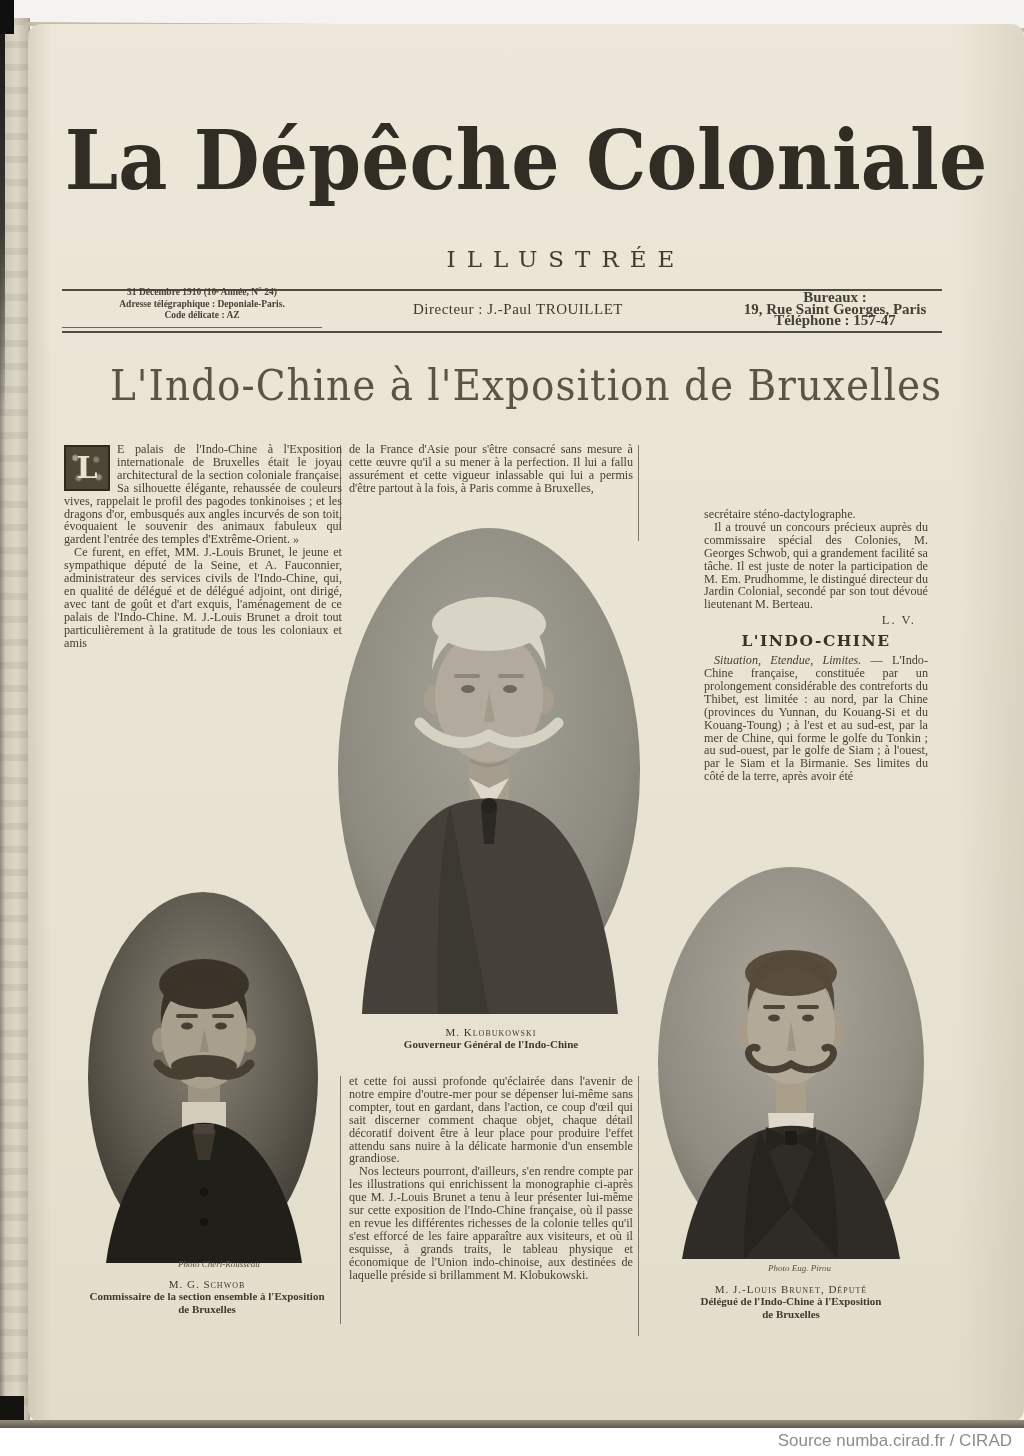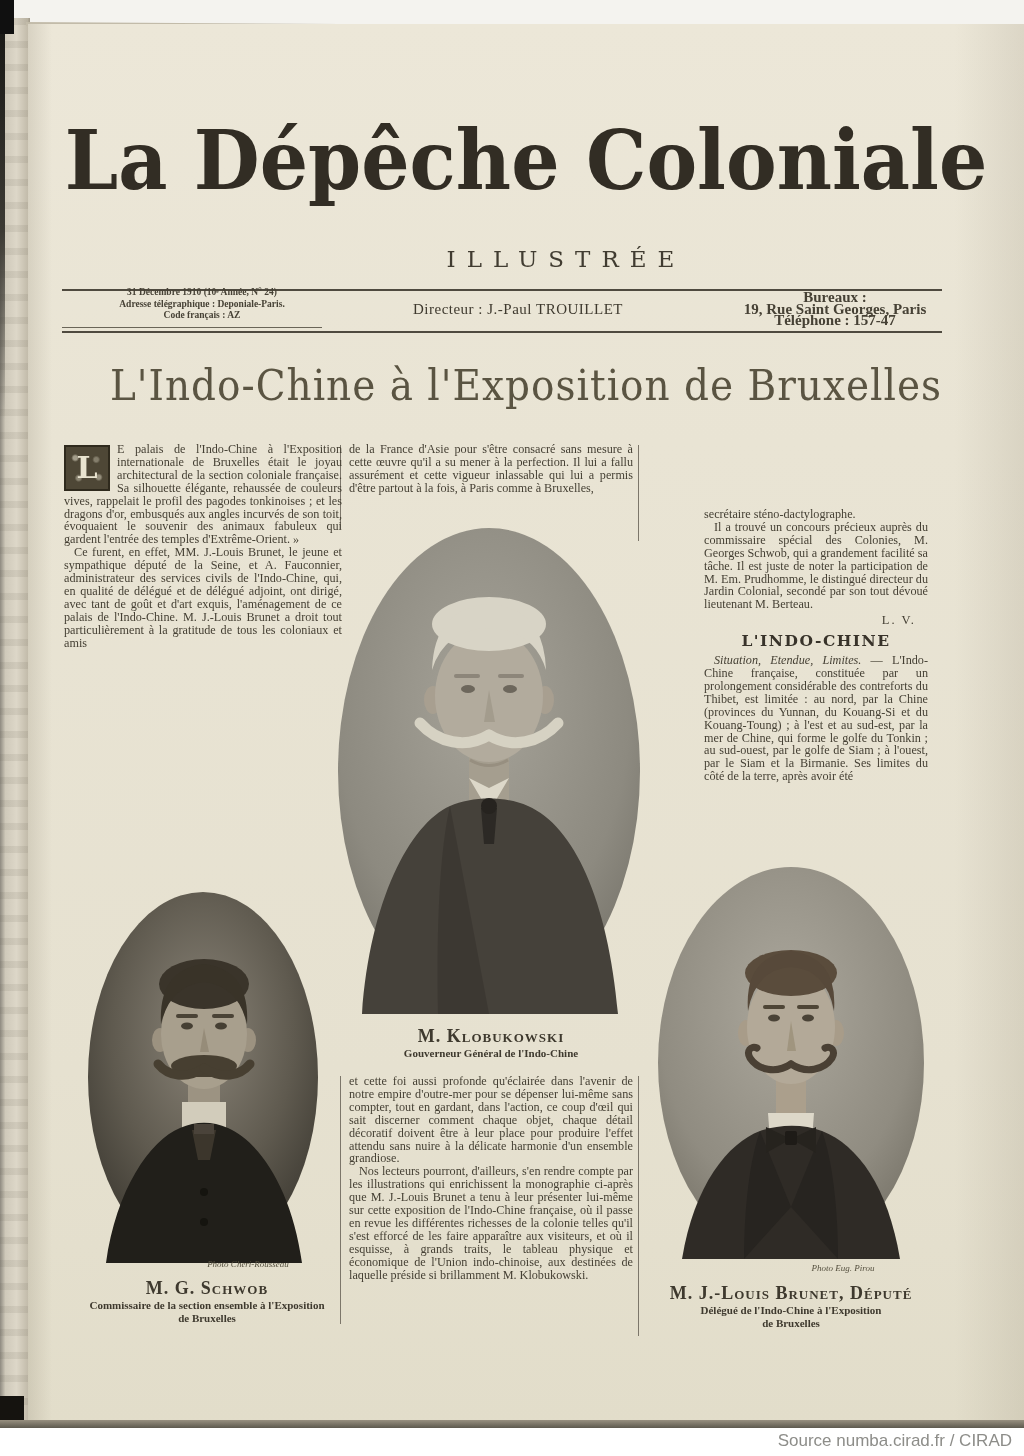--- a/index.html
+++ b/index.html
@@ -25,20 +25,21 @@
   .top-edge-line{position:absolute;left:26px;top:22px;width:1000px;height:4px;
     background:#c2bba9;transform:rotate(.35deg);transform-origin:left top;}
   
   .page{
     position:absolute;left:28px;top:24px;width:996px;height:1398px;overflow:hidden;
     background:
       linear-gradient(90deg, rgba(110,100,80,.16) 0, rgba(110,100,80,0) 24px),
       linear-gradient(90deg, rgba(0,0,0,0) 93%, rgba(120,110,88,.14) 100%),
       linear-gradient(180deg,#ece7d8 0,#e9e4d4 30%,#e6e1d0 75%,#e2ddca 100%);
     color:#3d382e;
+    border-radius:13px;
   }
   .page > *{position:absolute;}
   
   .masthead-title{
     left:0;top:92px;width:996px;text-align:center;
     font-family:"DejaVu Serif", serif;font-weight:700;font-size:76px;
     color:#322d24;letter-spacing:0;white-space:nowrap;
     transform:scaleY(1.08);
   }
   .masthead-sub{
@@ -96,25 +97,25 @@
   .vrule{width:1px;background:#7c766a;}
   .vr1a{left:312px;top:421px;height:84px;}
   .vr2a{left:610px;top:421px;height:96px;}
   .vr1b{left:312px;top:1052px;height:248px;}
   .vr2b{left:610px;top:1052px;height:260px;}
   
   .photo{display:block;}
   .photo-center{left:310px;top:504px;}
   .photo-left{left:60px;top:868px;}
   .photo-right{left:630px;top:843px;}
-  .credit{font-size:9px;font-style:italic;color:#55503f;text-align:center;}
+  .credit{font-size:9px;font-style:italic;color:#55503f;text-align:left;}
   .credit-left{left:150px;top:1235px;width:140px;}
   .credit-right{left:740px;top:1239px;width:150px;}
   .caption{text-align:center;color:#3e392e;}
-  .caption .cap-name{font-variant:small-caps;font-size:18px;letter-spacing:1px;font-weight:700;}
+  .caption .cap-name{font-variant:small-caps;font-size:11px;letter-spacing:1px;font-weight:400;}
   .caption .cap-role{font-size:11px;line-height:13px;font-weight:700;}
   .caption-center{left:320px;top:1002px;width:286px;}
   .caption-left{left:36px;top:1254px;width:286px;}
   .caption-right{left:620px;top:1259px;width:286px;}
   
   .source-bar{
     position:absolute;left:0;top:1428px;width:1024px;height:28px;background:#ffffff;
     font-family:"Liberation Sans", sans-serif;font-size:17px;color:#8d8d89;
     text-align:right;line-height:26px;padding-right:12px;box-sizing:border-box;
   }
@@ -133,21 +134,21 @@
     <div class="masthead-title">La Dépêche Coloniale</div>
     <div class="masthead-sub">ILLUSTRÉE</div>
 
     <div class="rule dl-rule-top"></div>
     <div class="rule dl-rule-bot"></div>
     <div class="dl-rule-left"></div>
 
     <div class="dl-left">
       <div>31 Décembre 1910 (10ᵉ Année, N° 24)</div>
       <div>Adresse télégraphique : Deponiale-Paris.</div>
-      <div>Code français : AZ</div>
+      <div>Code délicate : AZ</div>
     </div>
     <div class="dl-center">Directeur : J.-Paul TROUILLET</div>
     <div class="dl-right">
       <div>Bureaux :</div>
       <div>19, Rue Saint Georges, Paris</div>
       <div>Téléphone : 157-47</div>
     </div>
 
     <div class="headline">L'Indo-Chine à l'Exposition de Bruxelles</div>
 

